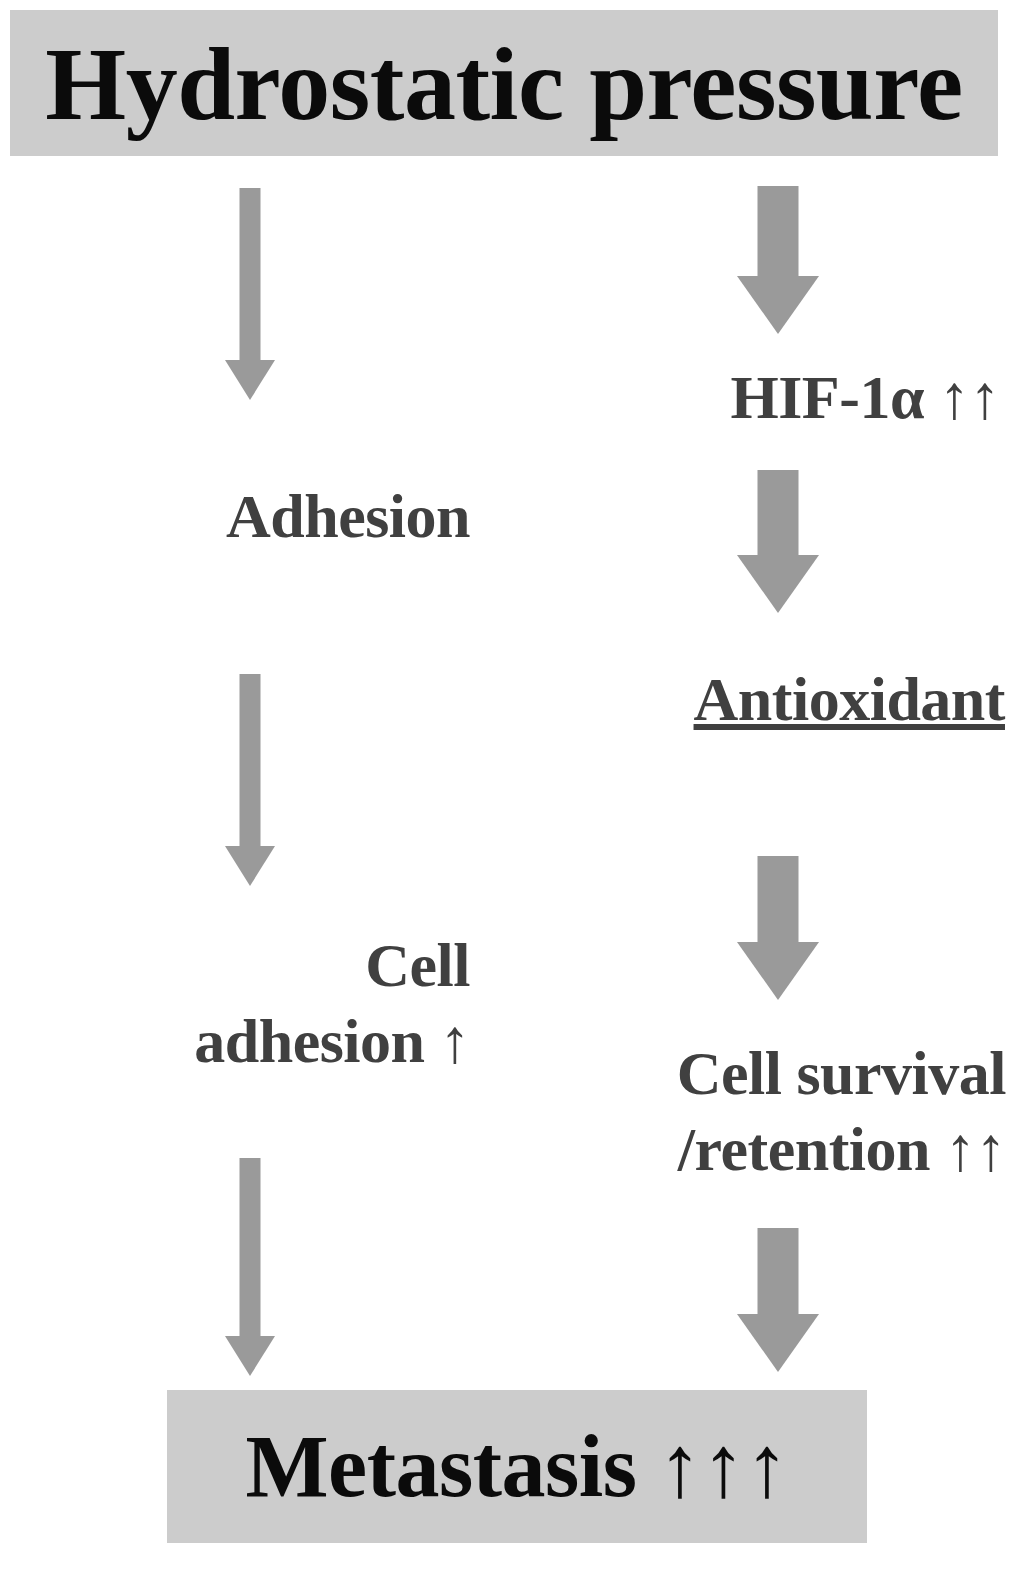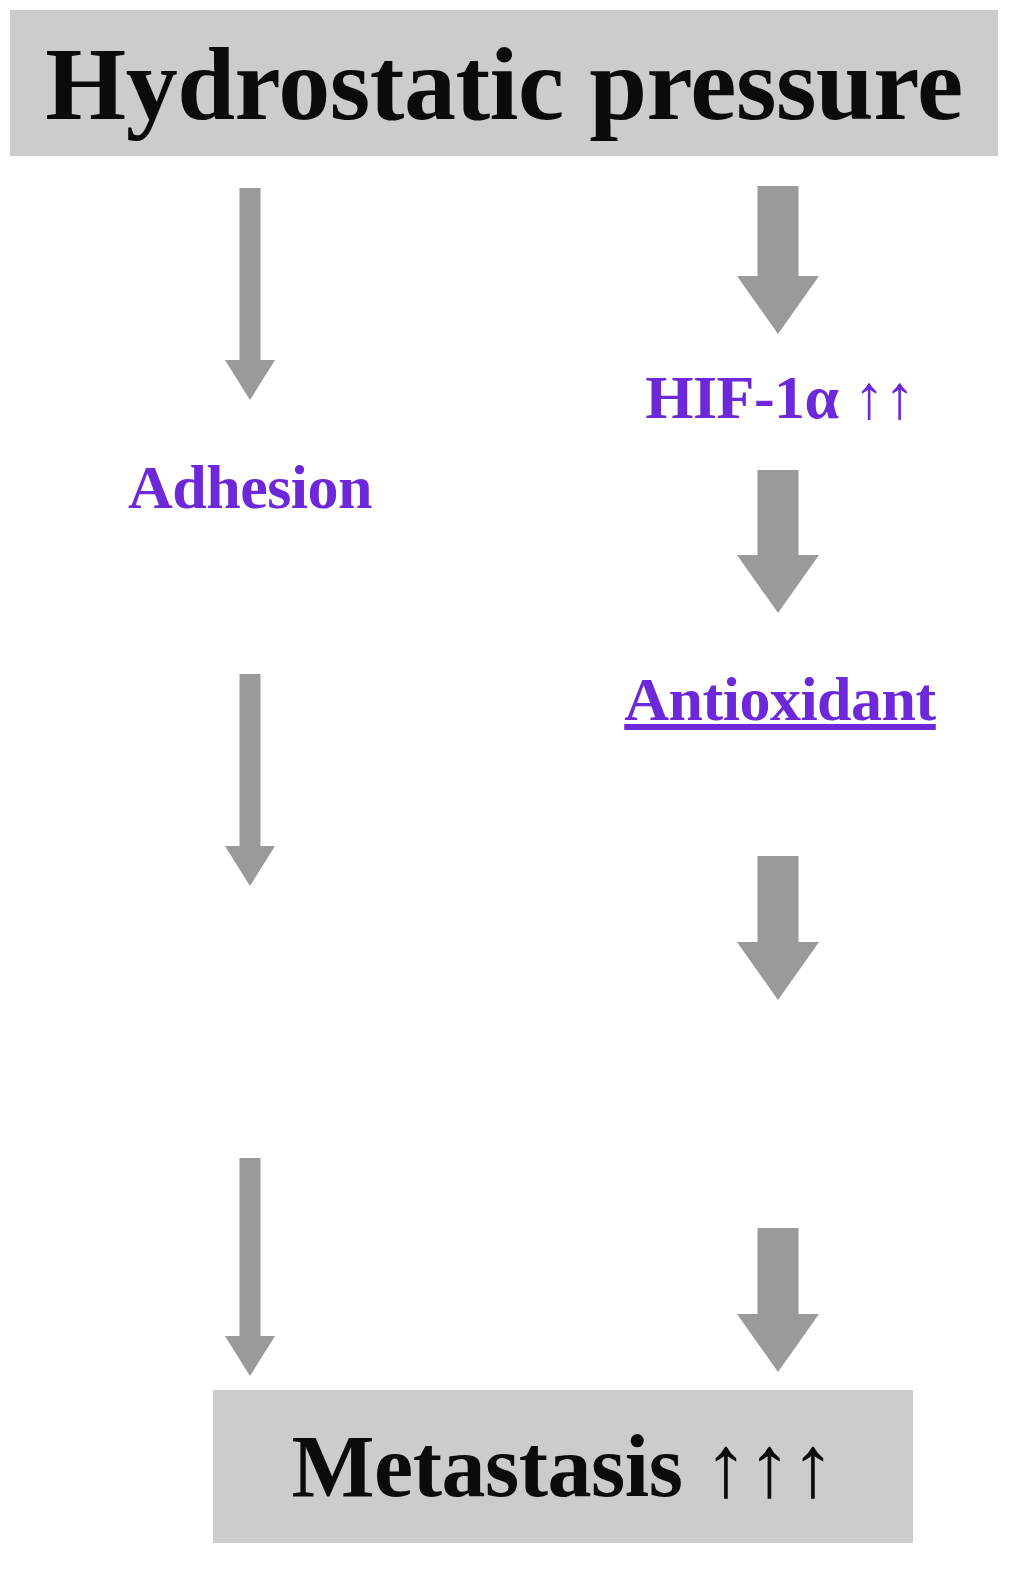--- a/index.html
+++ b/index.html
@@ -36,36 +36,35 @@
     width: 988px;
     height: 146px;
     font-size: 104px;
   }
   #box-bottom {
     left: 167px;
     top: 1390px;
     width: 700px;
     height: 153px;
     font-size: 88px;
-    margin-left: 46px;
   }
 
   
   .node {
     position: absolute;
-    color: #6d28d9;
+    color: #404040;
     font-weight: bold;
-    text-align: center;
+    text-align: right;
     line-height: 1.22;
     font-size: 62px;
     letter-spacing: -0.5px;
   }
   .node .line { display: block; white-space: nowrap; }
 
-  #node-adhesion   { left: 30px;  top: 450px;  width: 440px; }
+  #node-adhesion   { left: 30px;  top: 479px;  width: 440px; }
   #node-hif        { left: 560px; top: 360px;  width: 440px; }
   #node-antiox     { left: 555px; top: 662px;  width: 450px; text-decoration: underline; }
   #node-celladh    { left: 30px;  top: 928px;  width: 440px; }
   #node-survival   { left: 548px; top: 1036px; width: 458px; }
 
   
   .arrow { position: absolute; }
   .arrow .shaft {
     position: absolute;
     background: #9a9a9a;
@@ -153,19 +152,27 @@
   </div>
 
   <div class="node" id="node-hif">
     <span class="line">HIF-1α  ↑↑</span>
   </div>
 
   <div class="node" id="node-antiox">
     <span class="line">Antioxidant</span>
   </div>
 
+  <div class="node" id="node-celladh">
+    <span class="line">Cell</span>
+    <span class="line">adhesion ↑</span>
+  </div>
 
+  <div class="node" id="node-survival">
+    <span class="line">Cell survival</span>
+    <span class="line">/retention ↑↑</span>
+  </div>
 
   <div class="box" id="box-bottom">
     <span>Metastasis ↑↑↑</span>
   </div>
 
 </div>
 
 </body></html>

